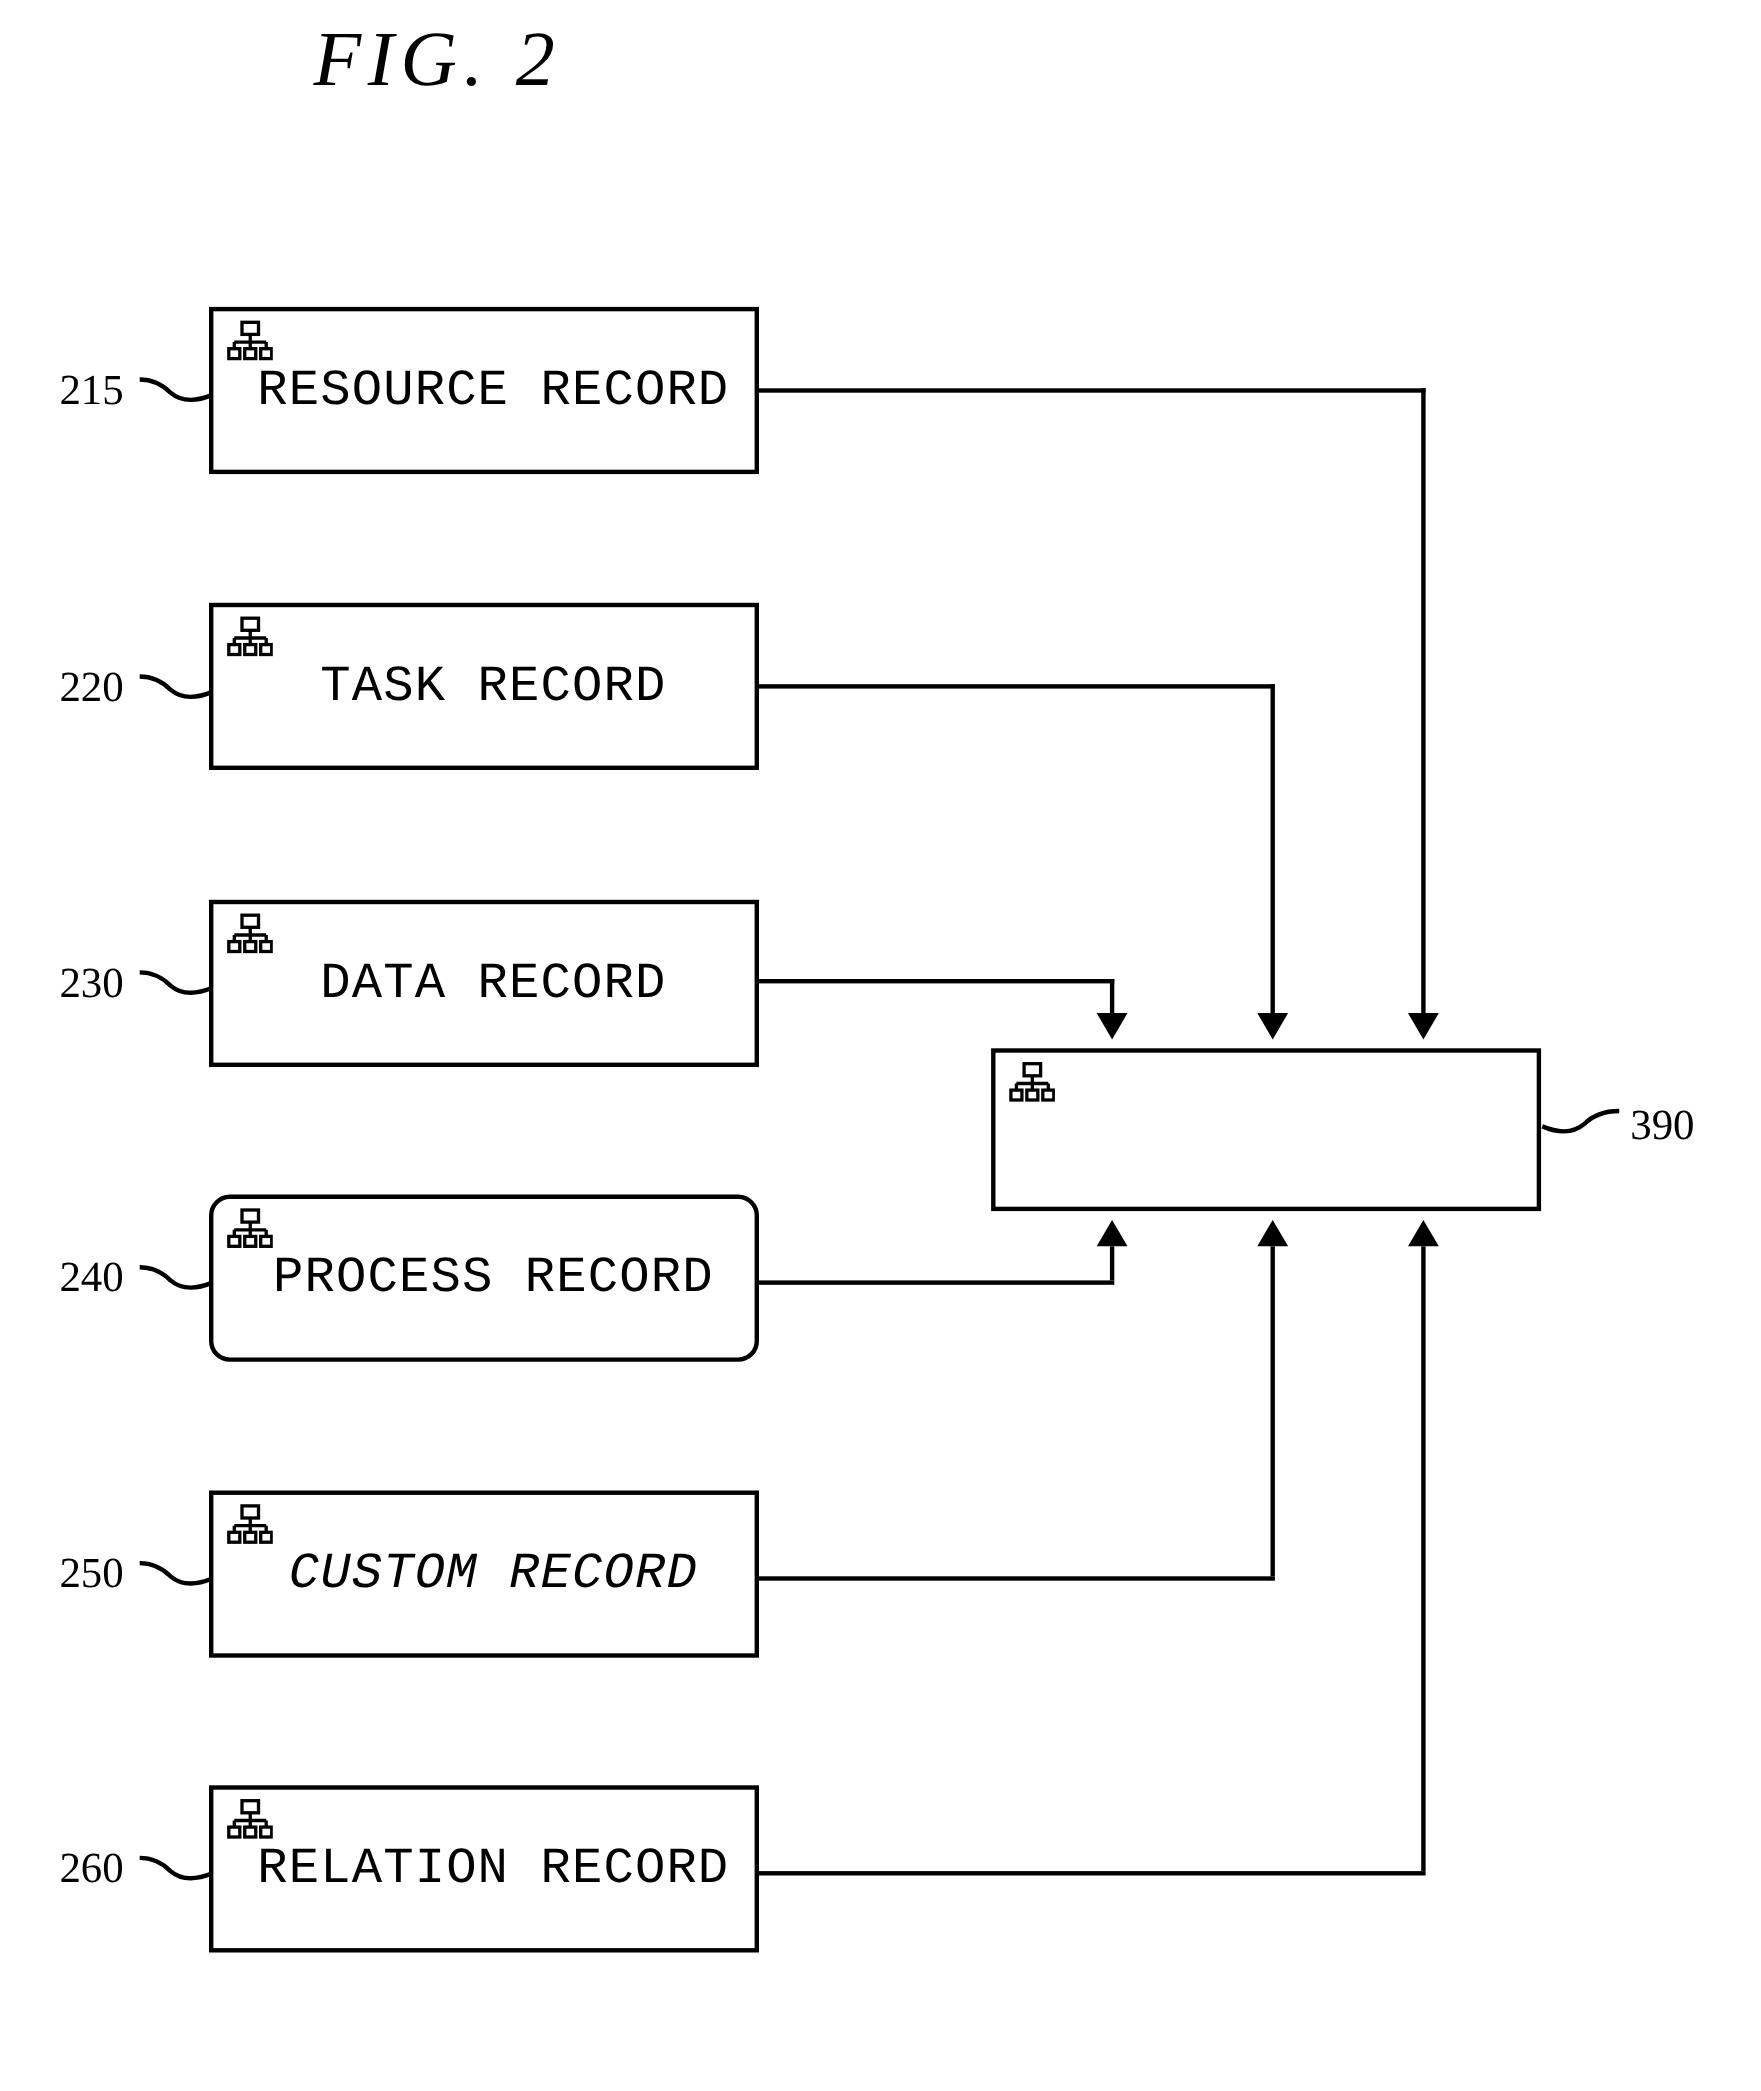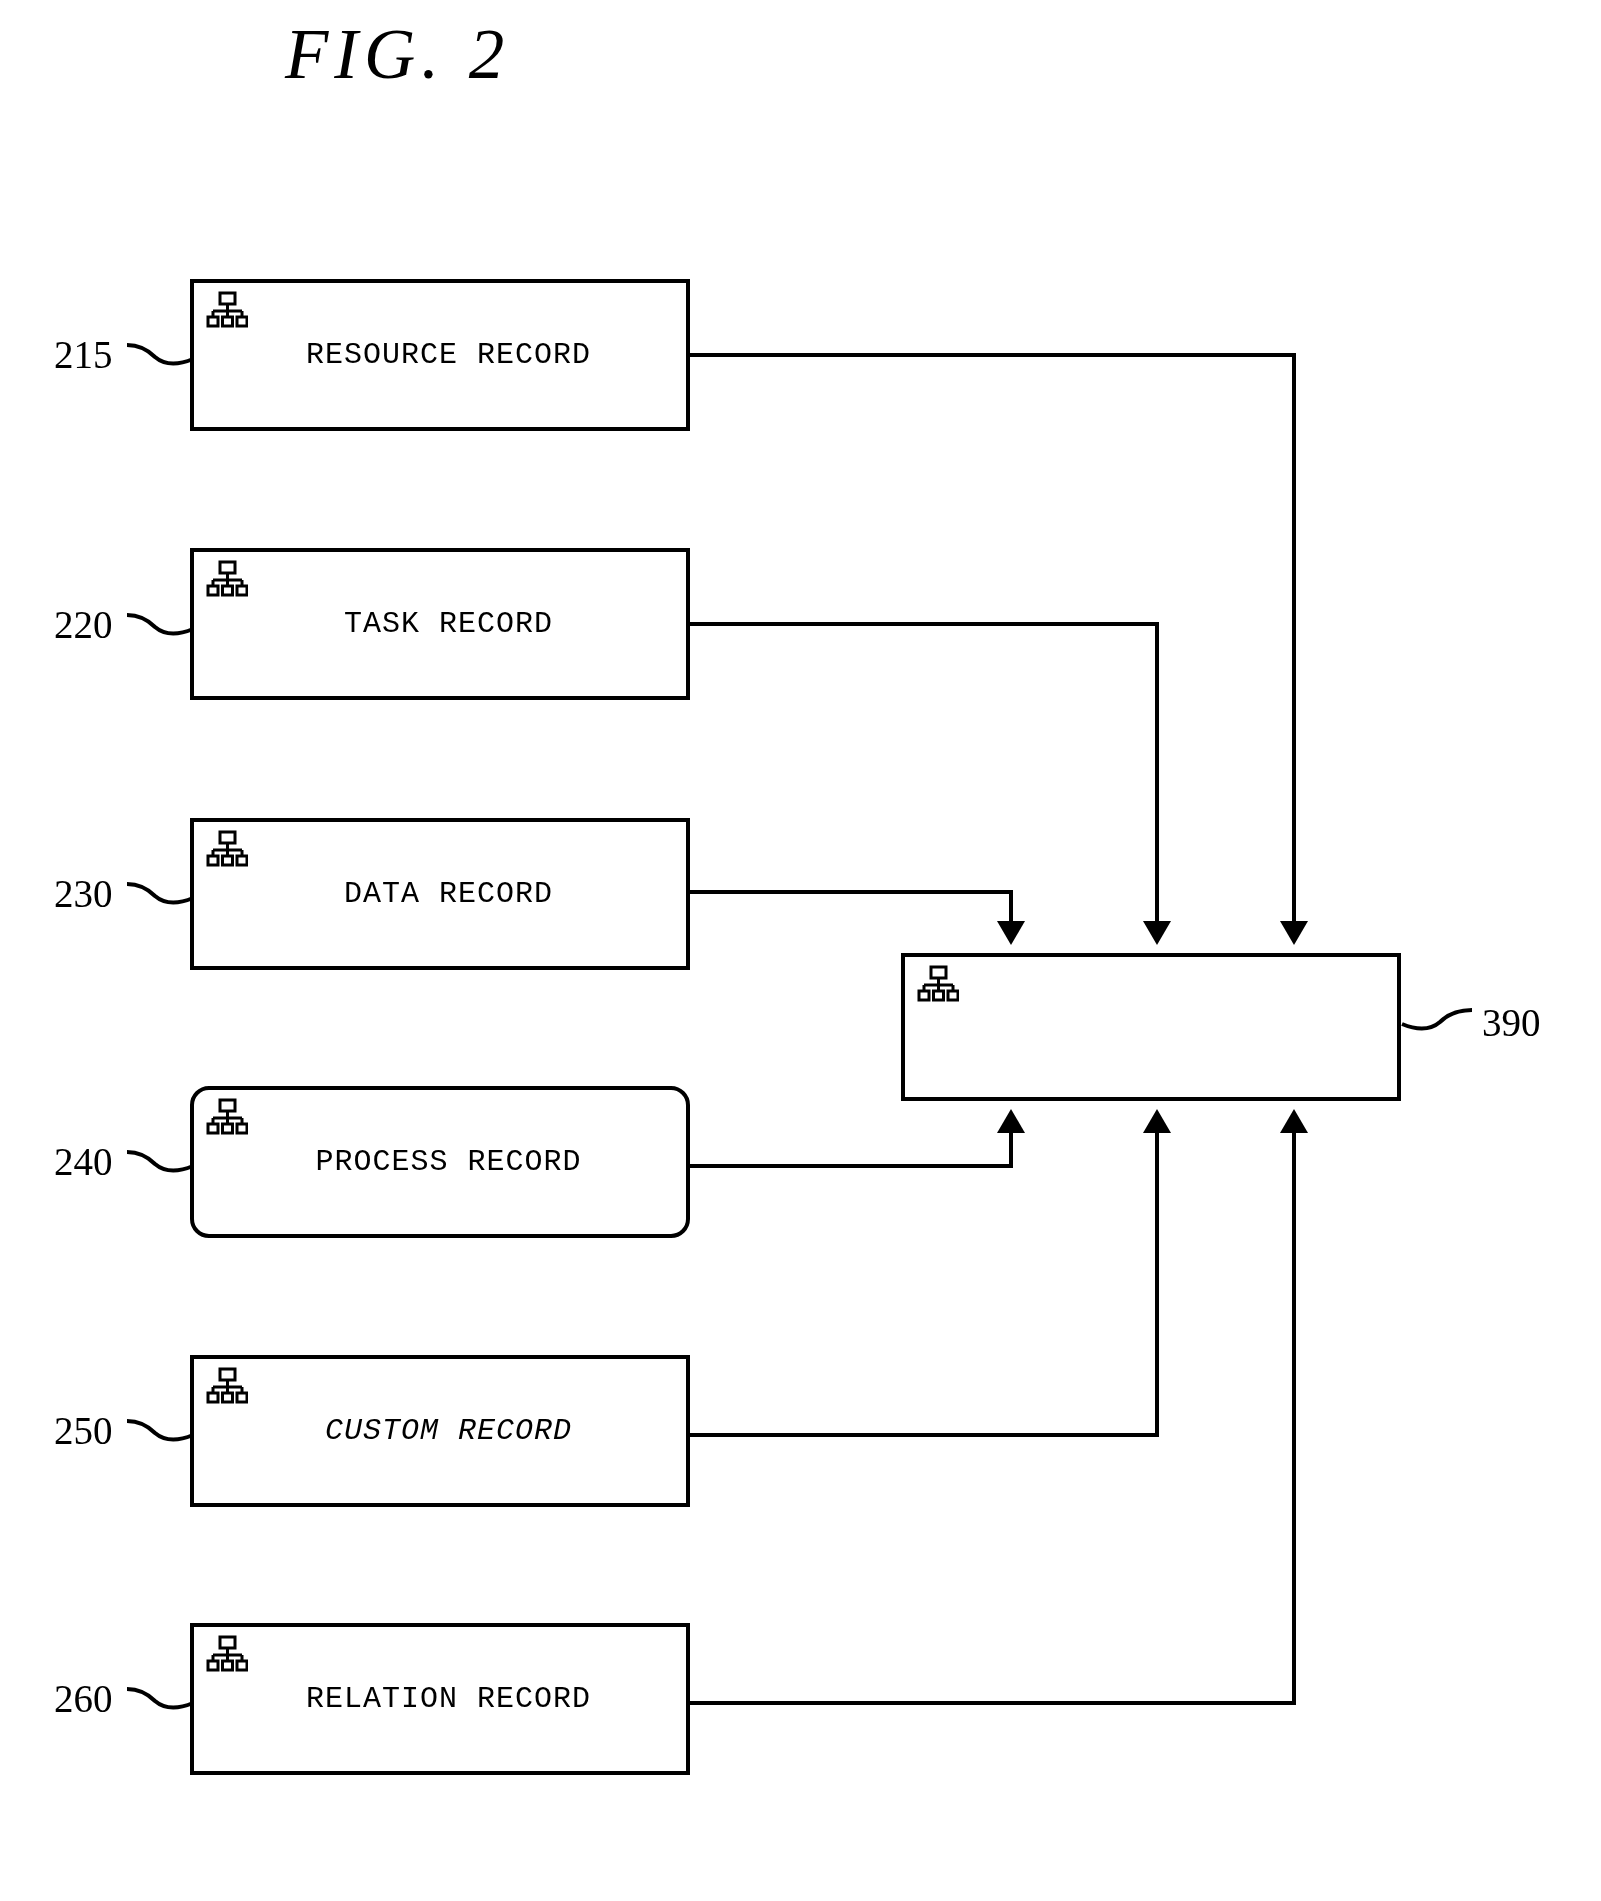--- a/index.html
+++ b/index.html
@@ -30,21 +30,21 @@
     position: absolute;
     box-sizing: border-box;
     border: 4px solid #000000;
     background: #ffffff;
     display: flex;
     align-items: center;
     justify-content: center;
   }
   .node-label {
     font-family: "Liberation Mono", monospace;
-    font-size: 30px;
+    font-size: 46px;
     letter-spacing: 1px;
     white-space: nowrap;
     text-align: center;
     margin-left: 17px;
   }
   .node-icon {
     position: absolute;
     left: 12px;
     top: 8px;
     width: 42px;

